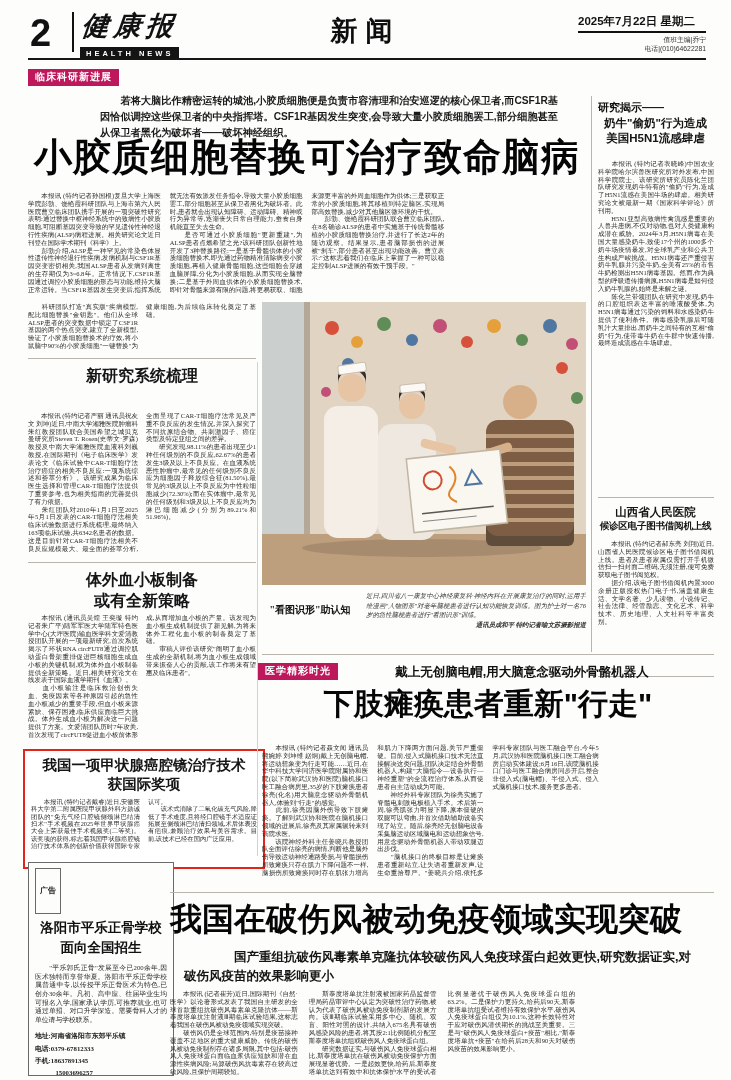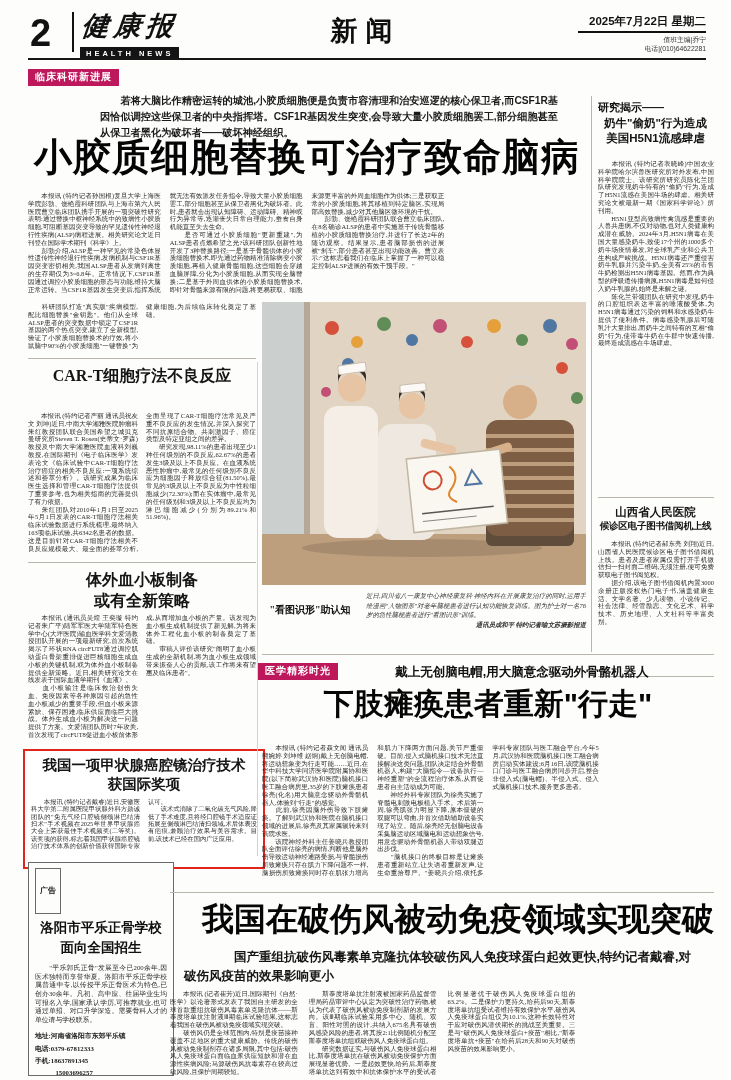--- a/index.html
+++ b/index.html
@@ -9,21 +9,21 @@
   .hair{position:absolute;background:#b9b5ad;}
   .dark-rule{position:absolute;background:#161616;}
   
   .pagenum{font-family:"Liberation Sans",sans-serif;font-weight:900;font-size:38px;color:#111;line-height:1;}
   .masthead-cn{font-family:"DejaVu Serif",serif;font-weight:900;font-style:italic;font-size:27px;
                letter-spacing:5px;color:#111;transform:skewX(-6deg);line-height:1;}
   .masthead-en{background:#141414;color:#fff;font-family:"Liberation Sans",sans-serif;font-weight:700;
                font-size:7.5px;letter-spacing:3px;padding:2px 6px;display:inline-block;line-height:1.2;}
   .section-title{font-family:"Liberation Sans",sans-serif;font-weight:900;font-size:27px;letter-spacing:8px;
                  color:#0d0d0d;text-align:center;line-height:1;}
-  .dateline{font-family:"Liberation Sans",sans-serif;font-weight:700;font-size:11.5px;color:#111;text-align:right;}
+  .dateline{font-family:"Liberation Sans",sans-serif;font-weight:700;font-size:11.5px;color:#111;text-align:left;}
   .date-rule{width:128px;height:1.5px;background:#111;margin:2px 0 2px auto;}
   .hdr-small{font-family:"Liberation Sans",sans-serif;font-size:6.8px;color:#333;text-align:right;line-height:1.45;white-space:pre-line;}
   
   .boxlabel{display:inline-block;background:#be185d;color:#fff;font-family:"Liberation Sans",sans-serif;
             font-weight:700;font-size:10px;padding:2.5px 7px;letter-spacing:1px;line-height:1.2;}
   
   .lead-intro{font-family:"Liberation Sans",sans-serif;font-weight:700;font-size:10.2px;line-height:1.55;
               color:#1a1a1a;text-align:justify;white-space:pre-line;}
   .lead-head{font-family:"Liberation Sans",sans-serif;font-weight:900;font-size:38px;letter-spacing:1px;
              color:#050505;text-align:center;line-height:1.05;}
@@ -71,21 +71,21 @@
 　　彭勃介绍,ALSP是一种罕见的常染色体显性遗传性神经退行性疾病,发病机制与CSF1R基因突变密切相关,我国ALSP患者从发病到离世的生存期仅为3~6.8年。正常情况下,CSF1R基因通过调控小胶质细胞的形态与功能,维持大脑正常运转。当CSF1R基因发生突变后,指挥系统就无法有效派发任务指令,导致大量小胶质细胞罢工,部分细胞甚至从保卫者黑化为破坏者。此时,患者就会出现认知障碍、运动障碍、精神或行为异常等,逐渐丧失日常自理能力,蚕食自身机能直至失去生命。
 　　是否可通过小胶质细胞"更新重建",为ALSP患者点燃希望之光?该科研团队创新性地开发了3种替换路径:一是基于骨髓供体的小胶质细胞替换术,即先通过药物精准清除病变小胶质细胞,再植入健康骨髓细胞,这些细胞会穿越血脑屏障,分化为小胶质细胞,从而实现全脑替换;二是基于外周血供体的小胶质细胞替换术,即针对骨髓来源有限的问题,将更易获取、细胞来源更丰富的外周血细胞作为供体;三是获取正常的小胶质细胞,将其移植到特定脑区,实现局部高效替换,减少对其他脑区微环境的干扰。
 　　彭勃、饶艳霞科研团队联合曹立临床团队,在8名确诊ALSP的患者中实施基于传统骨髓移植的小胶质细胞替换治疗,并进行了长达2年的随访观察。结果显示,患者脑部损伤的进展被"刹车",部分患者甚至出现功能改善。曹立表示:"这标志着我们在临床上掌握了一种可以稳定控制ALSP进展的有效干预手段。"</div>
   </div>
   <div class="abs" style="left:28px;top:303px;width:228px;height:52px;">
     <div class="bodytxt c2">　　科研团队打造"真实版"疾病模型,配比细胞替换"金钥匙"。他们从全球ALSP患者的突变数据中锁定了CSF1R基因的两个热点突变,建立了全新模型,验证了小胶质细胞替换术的疗效,将小鼠脑中90%的小胶质细胞"一键替换"为健康细胞,为后续临床转化奠定了基础。</div>
   </div>
 
   <div class="hair" style="left:28px;top:358px;width:228px;height:1px;"></div>
   <div class="abs sub-head" style="left:28px;top:366px;width:228px;font-size:16px;">
-    <div>CAR-T细胞疗法不良反应</div>
+    <div>新研究系统梳理</div>
   </div>
   <div class="abs" style="left:28px;top:412px;width:228px;height:146px;">
     <div class="bodytxt c2">　　本报讯 (特约记者严丽 通讯员祝友文 刘坤)近日,中南大学湘雅医院肿瘤科朱红教授团队联合美国希望之城贝克曼研究所Steven T. Rosen(史蒂文·罗森)教授及中南大学湘雅医院血液科刘巍教授,在国际期刊《电子临床医学》发表论文《临床试验中CAR-T细胞疗法治疗癌症的相关不良反应:一项系统综述和荟萃分析》。该研究成果为临床医生选择和管理CAR-T细胞疗法提供了重要参考,也为相关指南的完善提供了有力依据。
 　　朱红团队对2010年1月1日至2025年5月1日发表的CAR-T细胞疗法相关临床试验数据进行系统梳理,最终纳入163项临床试验,共6342名患者的数据。这是目前针对CAR-T细胞疗法相关不良反应规模最大、最全面的荟萃分析,全面呈现了CAR-T细胞疗法常见及严重不良反应的发生情况,并深入探究了不同抗原结合物、共刺激因子、癌症类型及特定亚组之间的差异。
 　　研究发现,98.11%的患者出现至少1种任何级别的不良反应,62.67%的患者发生3级及以上不良反应。在血液系统恶性肿瘤中,最常见的任何级别不良反应为细胞因子释放综合征(81.50%),最常见的3级及以上不良反应为中性粒细胞减少(72.30%);而在实体瘤中,最常见的任何级别和3级及以上不良反应均为淋巴细胞减少(分别为89.21%和51.96%)。</div>
   </div>
 
   <div class="hair" style="left:28px;top:562px;width:228px;height:1px;"></div>
   <div class="abs sub-head" style="left:28px;top:570px;width:228px;font-size:16px;">
     <div>体外血小板制备</div>
@@ -230,22 +230,22 @@
   <div class="abs" style="left:262px;top:684px;width:452px;text-align:center;font-family:'Liberation Sans',sans-serif;font-weight:900;font-size:30px;color:#060606;">下肢瘫痪患者重新"行走"</div>
   <div class="abs" style="left:262px;top:744px;width:452px;height:140px;">
     <div class="bodytxt c4">　　本报讯 (特约记者聂文闻 通讯员熊婉婷 刘坤维 赵炯)戴上无创脑电帽,将运动想象变为行走可能……近日,在华中科技大学同济医学院附属协和医院(以下简称武汉协和医院)脑机接口医工融合病房里,35岁的下肢瘫痪患者徐亮(化名)用大脑意念驱动外骨骼机器人,体验到"行走"的感觉。
 　　此前,徐亮因脑外伤导致下肢瘫痪。了解到武汉协和医院在脑机接口领域的进展后,徐亮及其家属辗转来到该院求医。
 　　该院神经外科主任姜晓兵教授团队全面评估徐亮的病情,判断他是脑外伤导致运动神经通路受损,与脊髓损伤所致瘫痪只存在肌力下降问题不一样,脑损伤所致瘫痪同时存在肌张力增高和肌力下降两方面问题,关节严重僵硬。目前,侵入式脑机接口技术无法直接解决这类问题,团队决定结合外骨骼机器人,构建"大脑指令—设备执行—神经重塑"的全流程治疗体系,从而使患者自主活动成为可能。
 　　神经外科专家团队为徐亮实施了脊髓电刺激电极植入手术。术后第一周,徐亮肌张力明显下降,原本僵硬的双腿可以弯曲,并首次借助辅助设备实现了站立。随后,徐亮经无创脑电设备采集脑运动区域脑电和运动想象信号,用意念驱动外骨骼机器人带动双腿迈出步伐。
 　　"脑机接口的终极目标是让瘫痪患者重新站立,让失语者重新发声,让生命重拾尊严。"姜晓兵介绍,依托多学科专家团队与医工融合平台,今年5月,武汉协和医院脑机接口医工融合病房启动实体建设;6月16日,该院脑机接口门诊与医工融合病房同步开启,整合非侵入式(脑电帽)、半侵入式、侵入式脑机接口技术,服务更多患者。</div>
   </div>
 
   <div class="hair" style="left:170px;top:892px;width:544px;height:1px;"></div>
-  <div class="abs" style="left:170px;top:898px;width:544px;text-align:right;font-family:'Liberation Sans',sans-serif;font-weight:900;font-size:32px;color:#060606;">我国在破伤风被动免疫领域实现突破</div>
-  <div class="abs" style="left:184px;top:948px;width:516px;font-family:'Liberation Sans',sans-serif;font-weight:700;font-size:12.5px;line-height:1.5;color:#151515;text-indent:4em;">国产重组抗破伤风毒素单克隆抗体较破伤风人免疫球蛋白起效更快,特约记者戴睿,对破伤风疫苗的效果影响更小</div>
+  <div class="abs" style="left:170px;top:898px;width:544px;text-align:left;font-family:'Liberation Sans',sans-serif;font-weight:900;font-size:32px;color:#060606;">我国在破伤风被动免疫领域实现突破</div>
+  <div class="abs" style="left:184px;top:948px;width:516px;font-family:'Liberation Sans',sans-serif;font-weight:700;font-size:12.5px;line-height:1.5;color:#151515;text-indent:4em;">国产重组抗破伤风毒素单克隆抗体较破伤风人免疫球蛋白起效更快,研究数据证实,对破伤风疫苗的效果影响更小</div>
   <div class="abs" style="left:170px;top:990px;width:544px;height:90px;">
     <div class="bodytxt c4" style="column-gap:11px;">　　本报讯 (记者崔芳)近日,国际期刊《自然·医学》以论著形式发表了我国自主研发的全球首款重组抗破伤风毒素单克隆抗体——斯泰度塔单抗注射液Ⅲ期临床试验结果,这标志着我国在破伤风被动免疫领域实现突破。
 　　破伤风仍是全球范围内,特别是疫苗接种覆盖不足地区的重大健康威胁。传统的破伤风被动免疫制剂存在诸多局限,其中包括:破伤风人免疫球蛋白面临血浆供应短缺和潜在血源性疾病风险;马源破伤风抗毒素存在较高过敏风险,且保护周期较短。
 　　斯泰度塔单抗注射液被国家药品监督管理局药品审评中心认定为突破性治疗药物,被认为代表了破伤风被动免疫制剂新的发展方向。该Ⅲ期临床试验采用多中心、随机、双盲、阳性对照的设计,共纳入675名具有破伤风感染风险的患者,将其按2:1比例随机分配至斯泰度塔单抗组或破伤风人免疫球蛋白组。
 　　研究数据证实,与破伤风人免疫球蛋白相比,斯泰度塔单抗在破伤风被动免疫保护方面展现显著优势。一是起效更快,给药后,斯泰度塔单抗达到有效中和抗体保护水平的受试者比例显著优于破伤风人免疫球蛋白组的63.2%。二是保护力更持久,给药后90天,斯泰度塔单抗组受试者维持有效保护水平,破伤风人免疫球蛋白组仅为10.1%,这种长效特性对于应对破伤风潜伏期长的挑战至关重要。三是与"破伤风人免疫球蛋白+疫苗"相比,"斯泰度塔单抗+疫苗"在给药后28天和90天对破伤风疫苗的效果影响更小。</div>
   </div>
 
   <div class="hair" style="left:257px;top:362px;width:1px;height:494px;background:#d6d2ca;"></div>
 
 </div>

